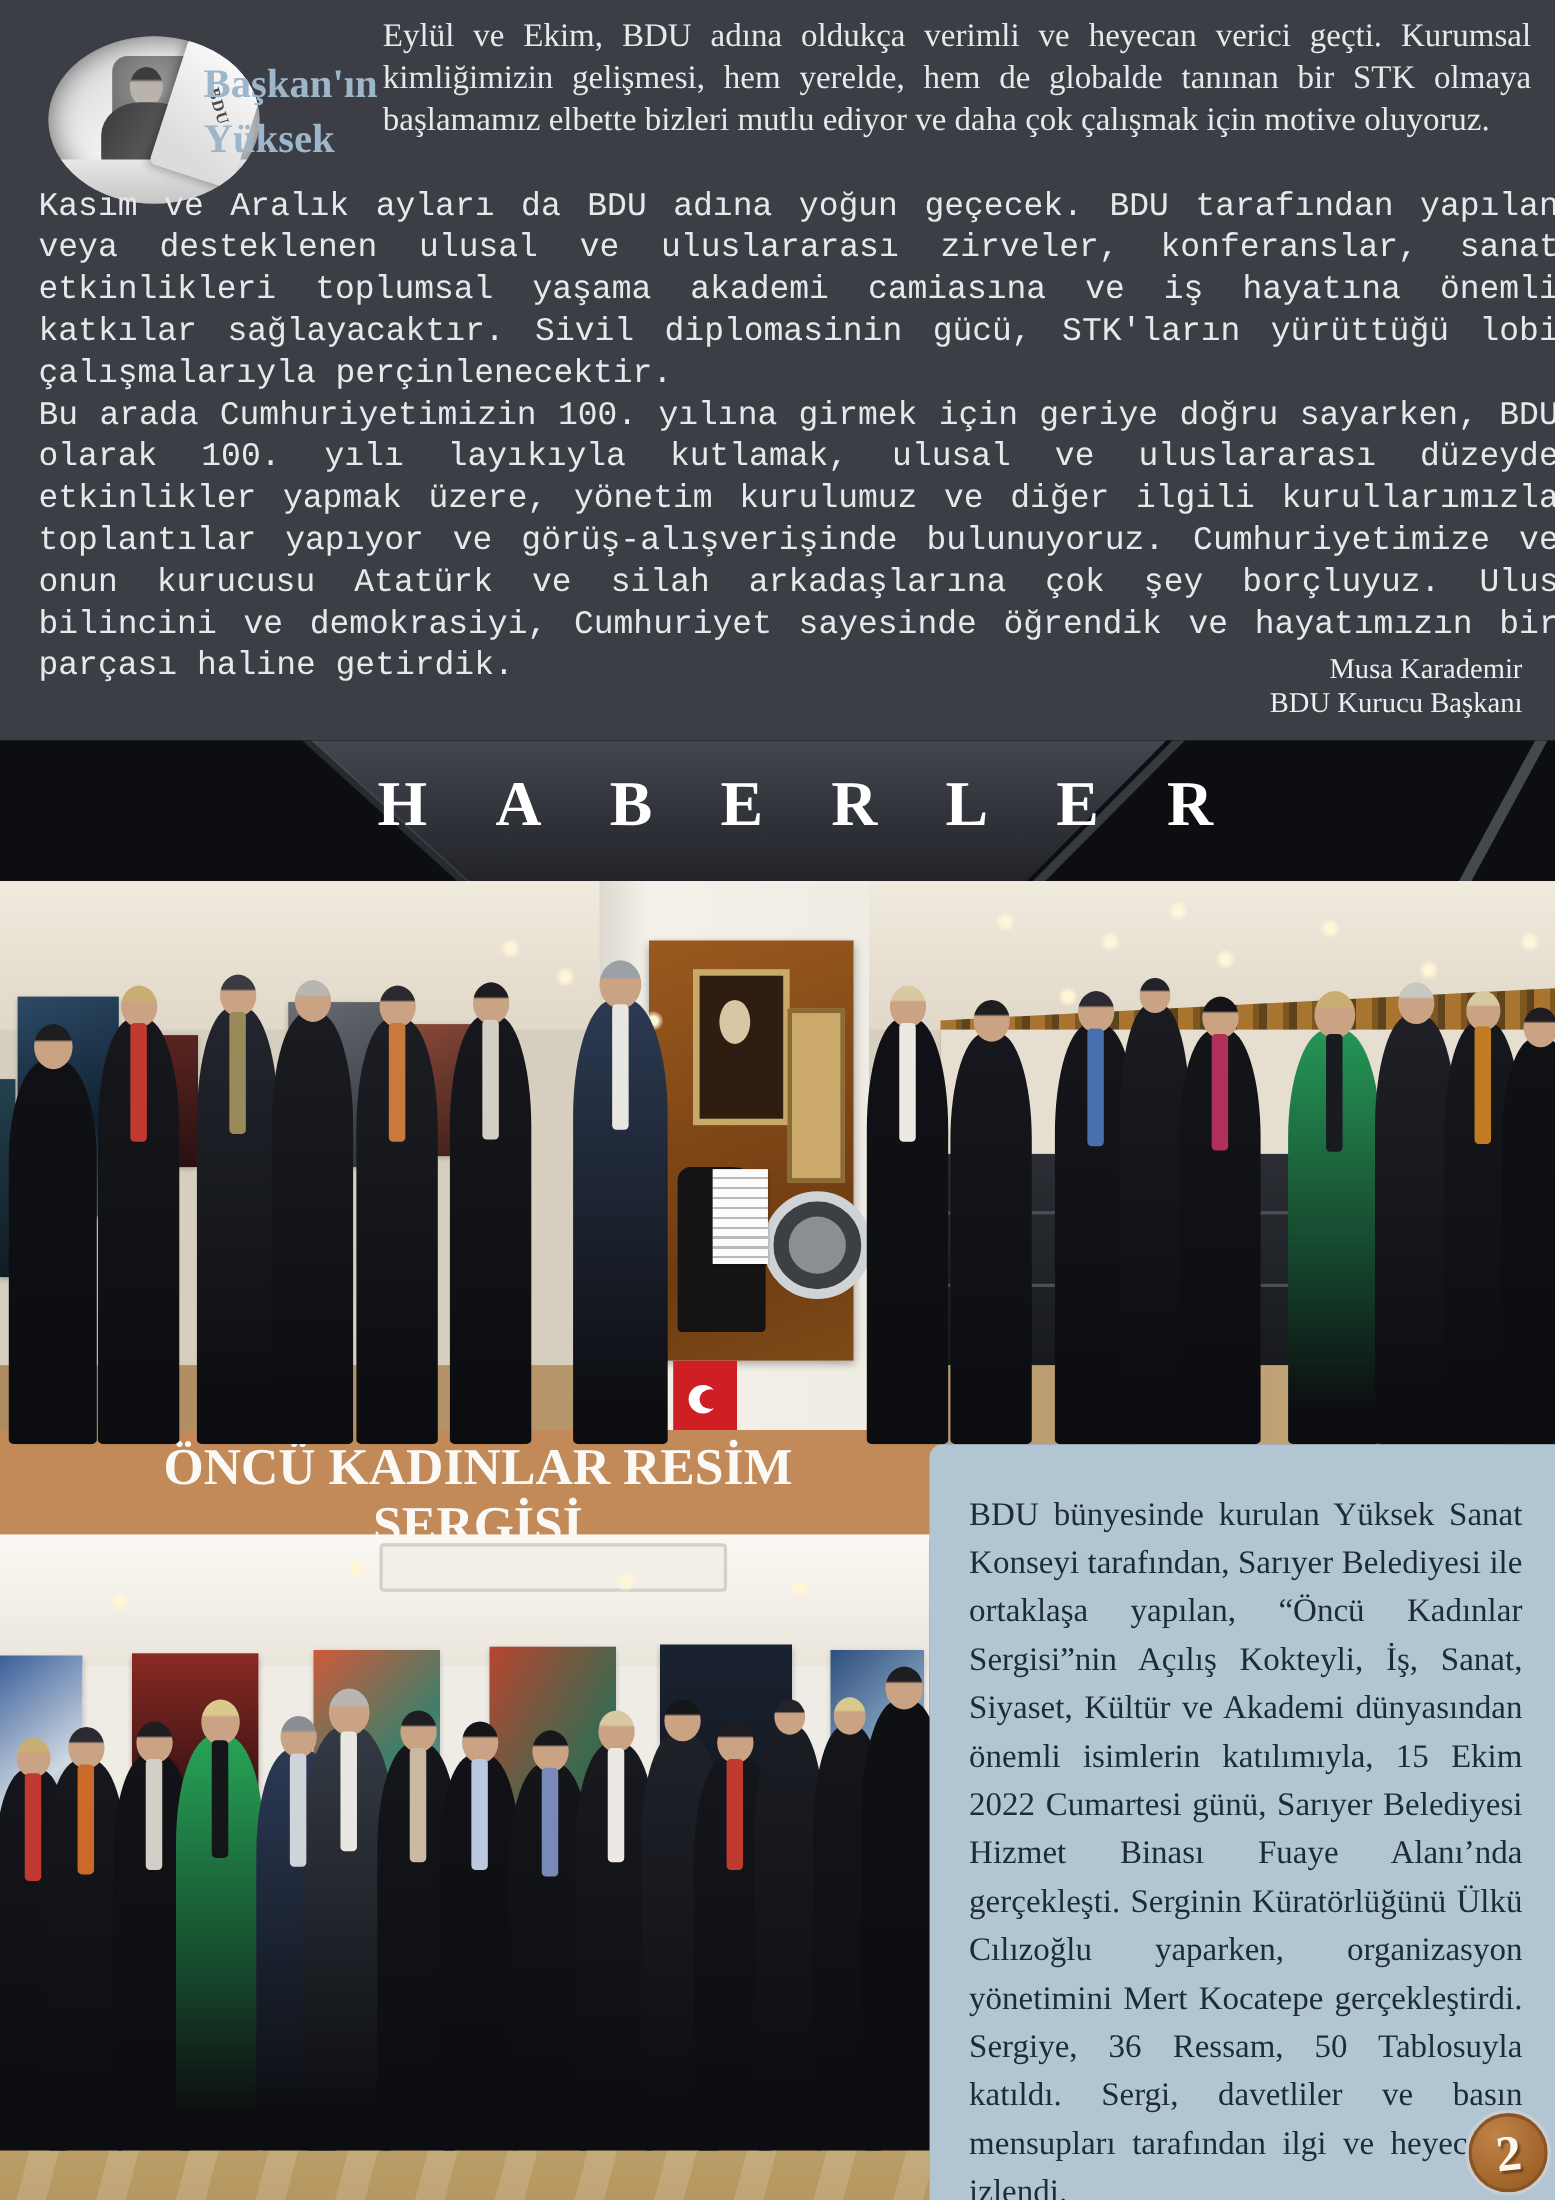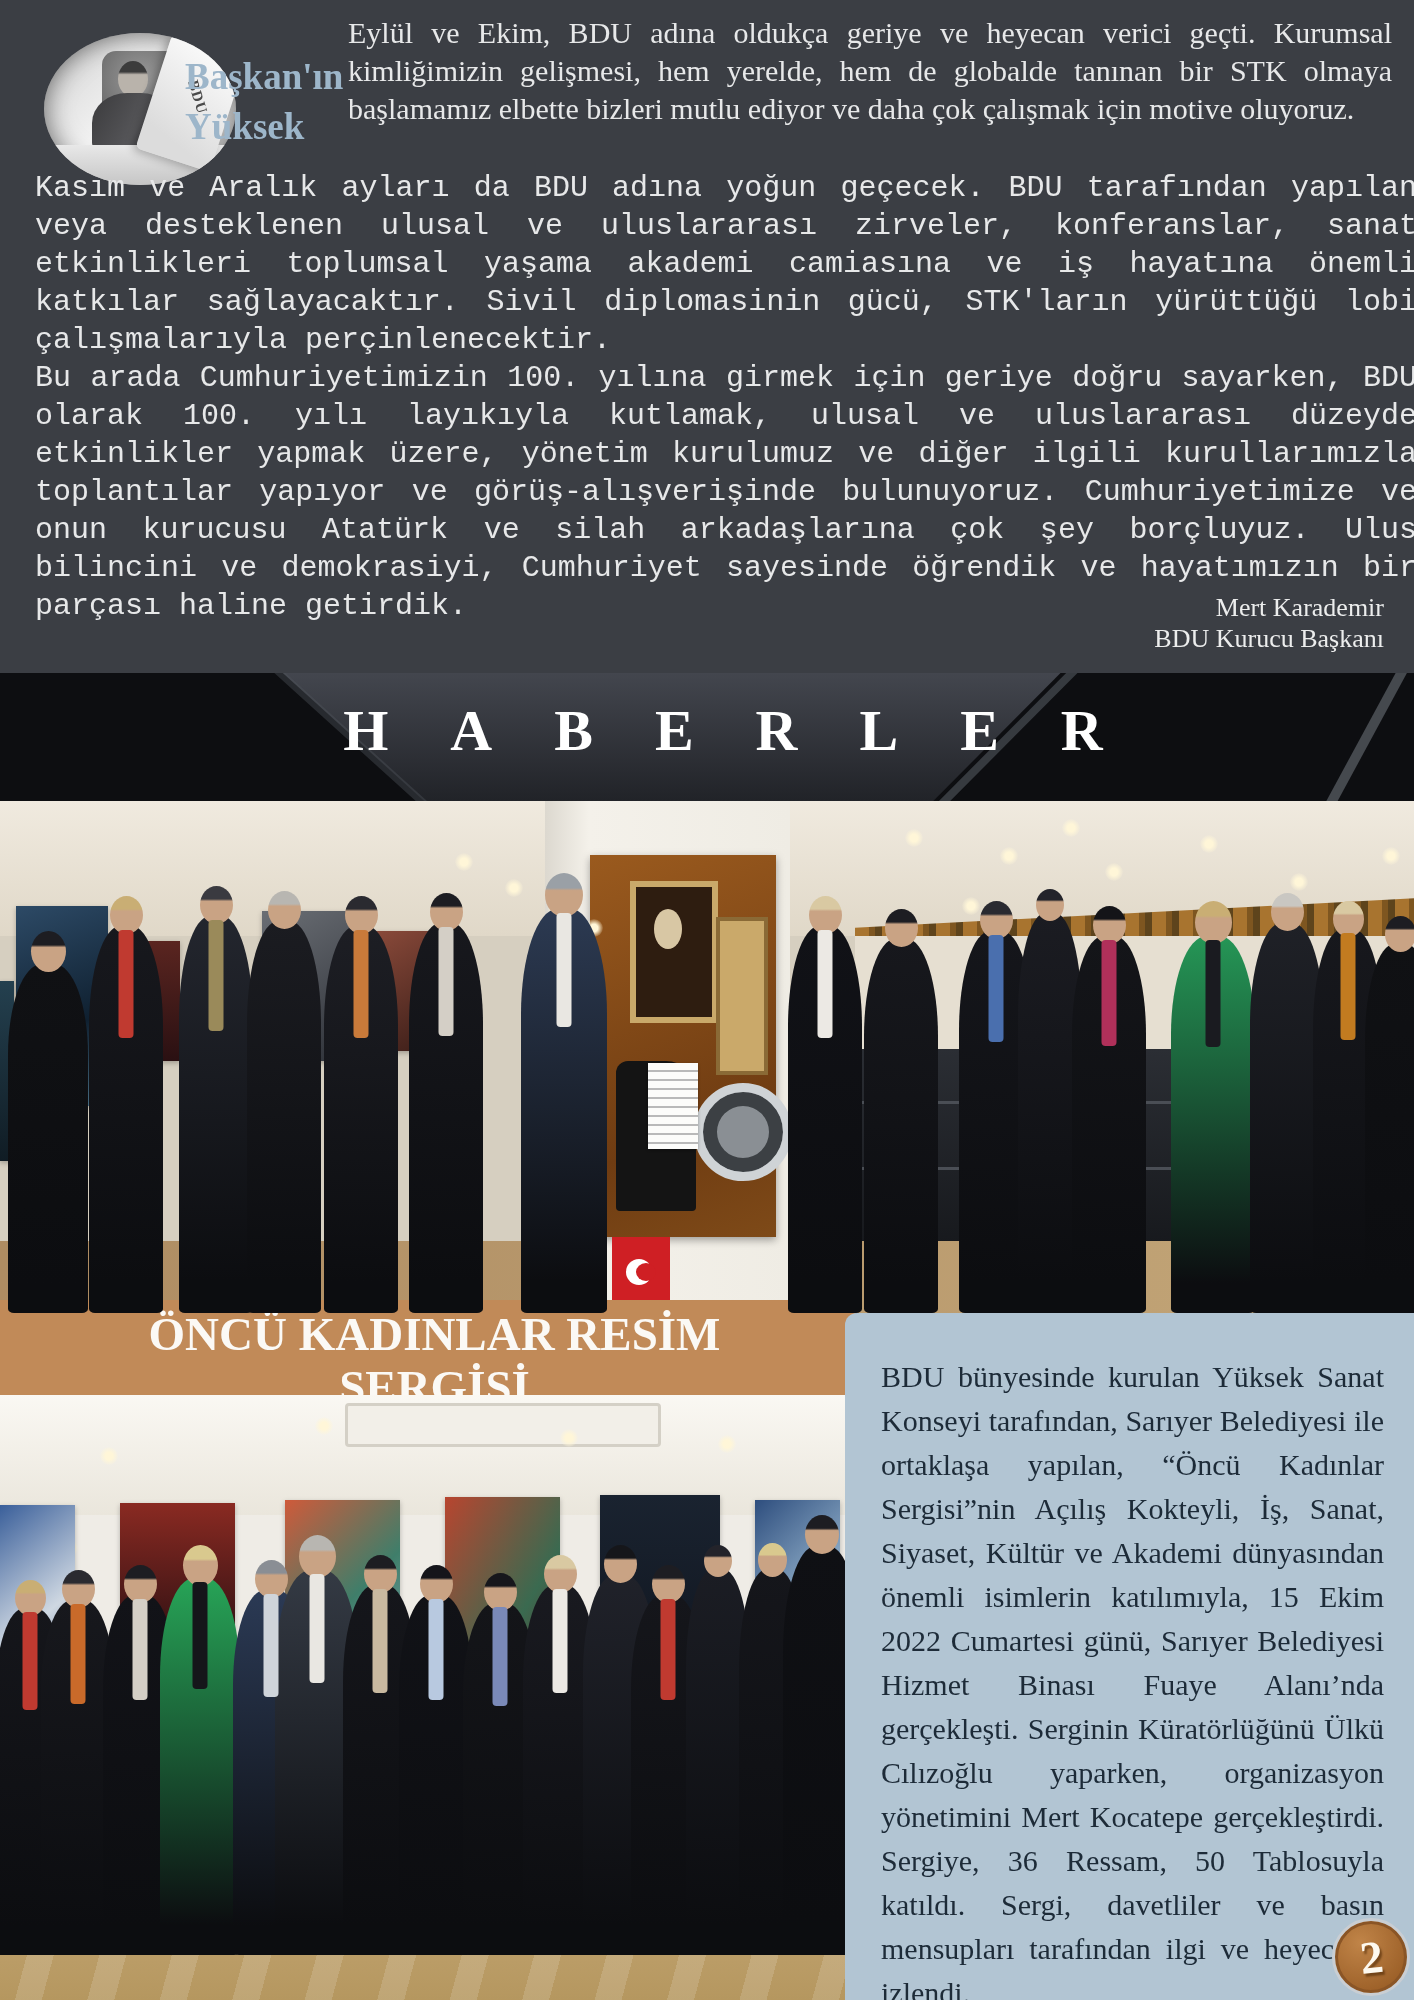--- a/index.html
+++ b/index.html
@@ -131,27 +131,27 @@
       <div class="man-suit"></div>
       <div class="man-desk"></div>
       <div class="bdu-flag">
         <span>BDU</span>
       </div>
     </div>
     <h2 class="msg-title">
       <span>Başkan'ın</span><br>
       <span>Yüksek</span>
     </h2>
-    <p class="msg-intro">Eylül ve Ekim, BDU adına oldukça geriye ve heyecan verici geçti. Kurumsal kimliğimizin gelişmesi, hem yerelde, hem de globalde tanınan bir STK olmaya başlamamız elbette bizleri mutlu ediyor ve daha çok çalışmak için motive oluyoruz.</p>
+    <p class="msg-intro">Eylül ve Ekim, BDU adına oldukça verimli ve heyecan verici geçti. Kurumsal kimliğimizin gelişmesi, hem yerelde, hem de globalde tanınan bir STK olmaya başlamamız elbette bizleri mutlu ediyor ve daha çok çalışmak için motive oluyoruz.</p>
     <div class="msg-body">
       <p>Kasım ve Aralık ayları da BDU adına yoğun geçecek. BDU tarafından yapılan veya desteklenen ulusal ve uluslararası zirveler, konferanslar, sanat etkinlikleri toplumsal yaşama akademi camiasına ve iş hayatına önemli katkılar sağlayacaktır. Sivil diplomasinin gücü, STK'ların yürüttüğü lobi çalışmalarıyla perçinlenecektir.</p>
       <p>Bu arada Cumhuriyetimizin 100. yılına girmek için geriye doğru sayarken, BDU olarak 100. yılı layıkıyla kutlamak, ulusal ve uluslararası düzeyde etkinlikler yapmak üzere, yönetim kurulumuz ve diğer ilgili kurullarımızla toplantılar yapıyor ve görüş-alışverişinde bulunuyoruz. Cumhuriyetimize ve onun kurucusu Atatürk ve silah arkadaşlarına çok şey borçluyuz. Ulus bilincini ve demokrasiyi, Cumhuriyet sayesinde öğrendik ve hayatımızın bir parçası haline getirdik.</p>
     </div>
     <div class="signature">
-      <div>Mert Karademir</div>
+      <div>Musa Karademir</div>
       <div>BDU Kurucu Başkanı</div>
     </div>
   </section>
 
   <section class="news-banner">
     <div class="nb-center"></div>
     <div class="nb-left"></div>
     <div class="nb-right"></div>
     <div class="nb-edge"></div>
     <h1 class="nb-title">HABERLER</h1>

